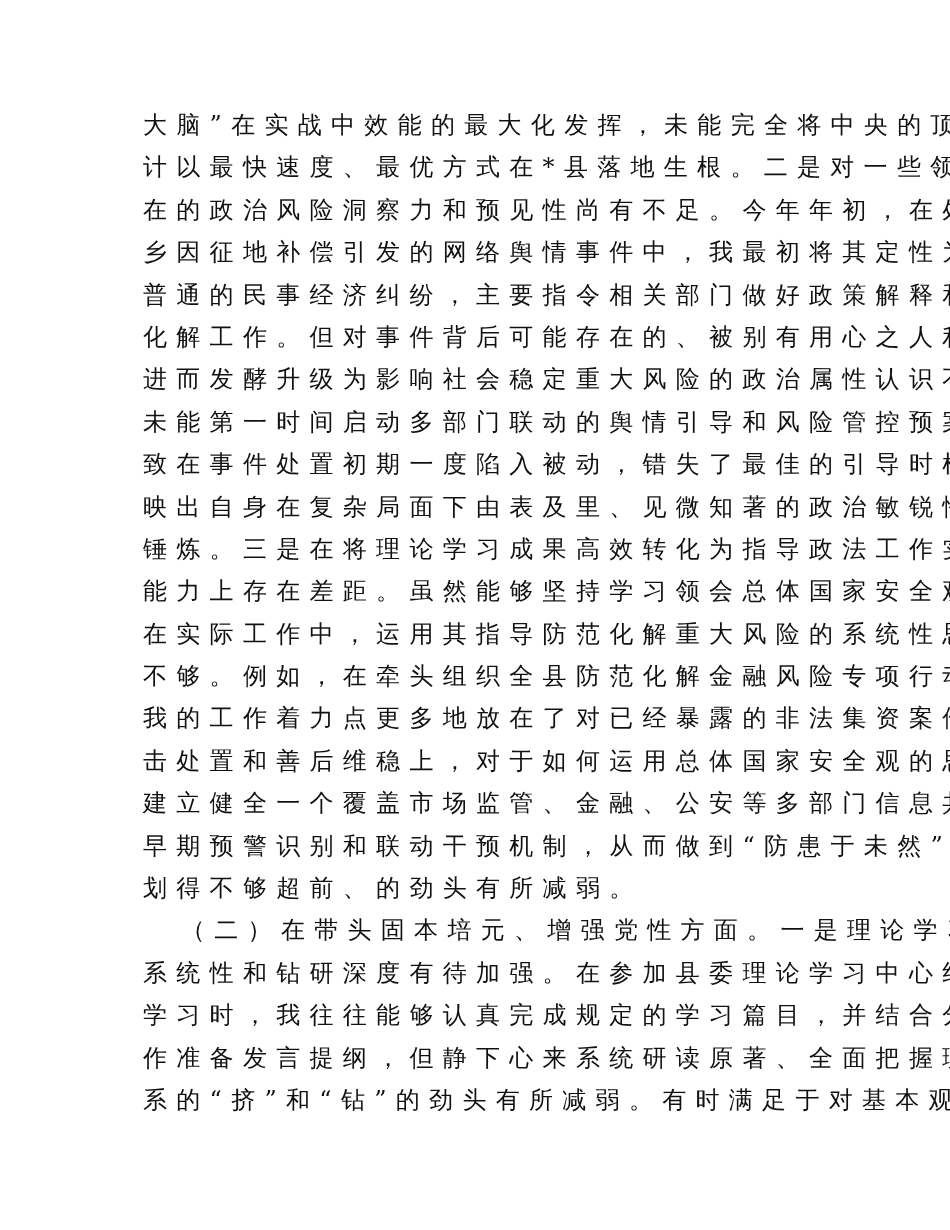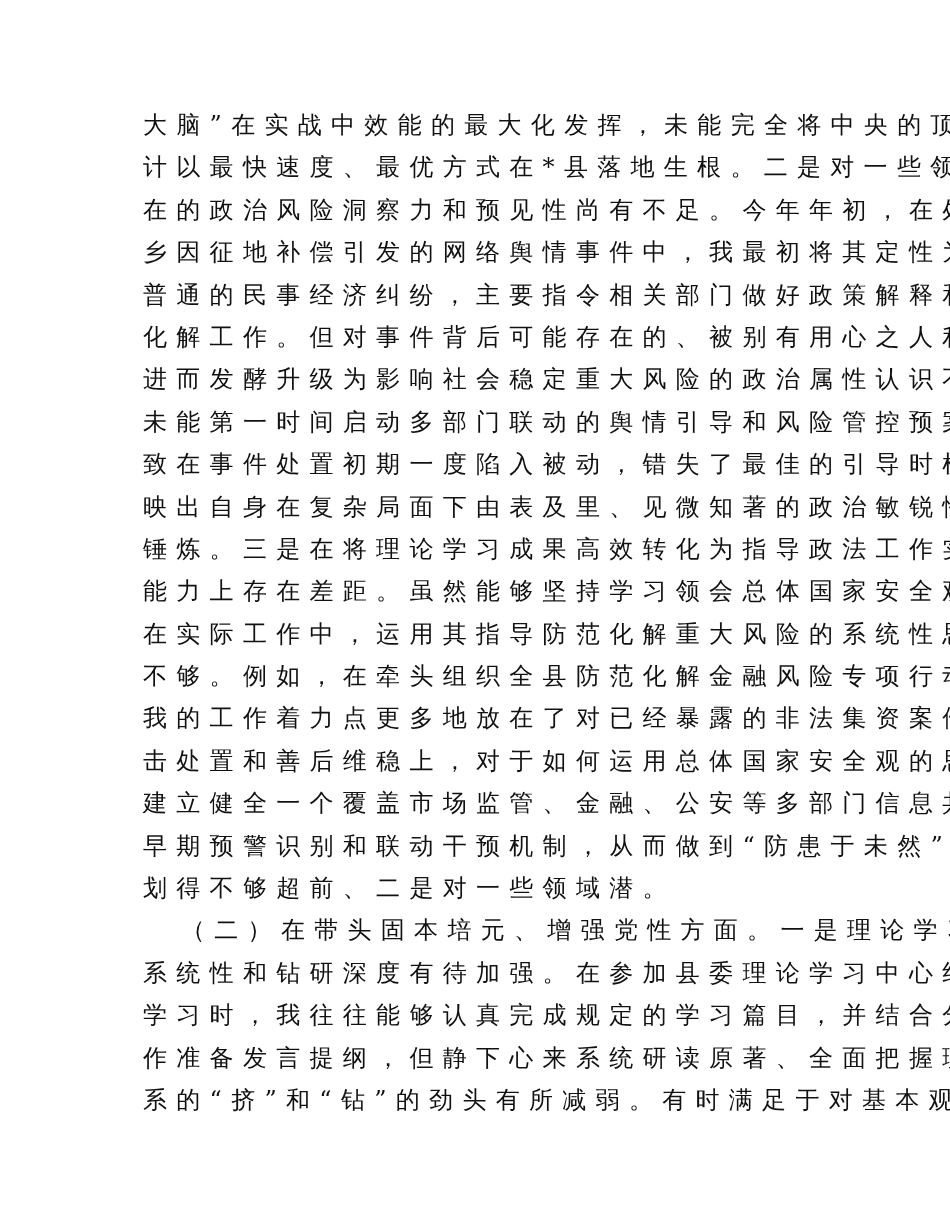--- a/index.html
+++ b/index.html
@@ -36,19 +36,19 @@
   <div class="line">致在事件处置初期一度陷入被动，错失了最佳的引导时机，反</div>
   <div class="line">映出自身在复杂局面下由表及里、见微知著的政治敏锐性仍需</div>
   <div class="line">锤炼。三是在将理论学习成果高效转化为指导政法工作实践的</div>
   <div class="line">能力上存在差距。虽然能够坚持学习领会总体国家安全观，但</div>
   <div class="line">在实际工作中，运用其指导防范化解重大风险的系统性思维还</div>
   <div class="line">不够。例如，在牵头组织全县防范化解金融风险专项行动中，</div>
   <div class="line">我的工作着力点更多地放在了对已经暴露的非法集资案件的打</div>
   <div class="line">击处置和善后维稳上，对于如何运用总体国家安全观的思维，</div>
   <div class="line">建立健全一个覆盖市场监管、金融、公安等多部门信息共享的</div>
   <div class="line">早期预警识别和联动干预机制，从而做到“防患于未然”，谋</div>
-  <div class="line">划得不够超前、二是对一些领域潜。</div>
+  <div class="line">划得不够超前、的劲头有所减弱。</div>
   <div class="line indent">（二）在带头固本培元、增强党性方面。一是理论学习的</div>
   <div class="line">系统性和钻研深度有待加强。在参加县委理论学习中心组集体</div>
   <div class="line">学习时，我往往能够认真完成规定的学习篇目，并结合分管工</div>
   <div class="line">作准备发言提纲，但静下心来系统研读原著、全面把握理论体</div>
   <div class="line">系的“挤”和“钻”的劲头有所减弱。有时满足于对基本观点</div>
 </div>
 
 </body></html>

